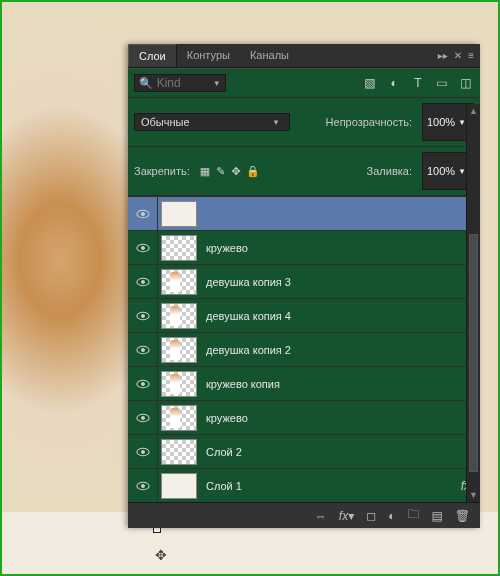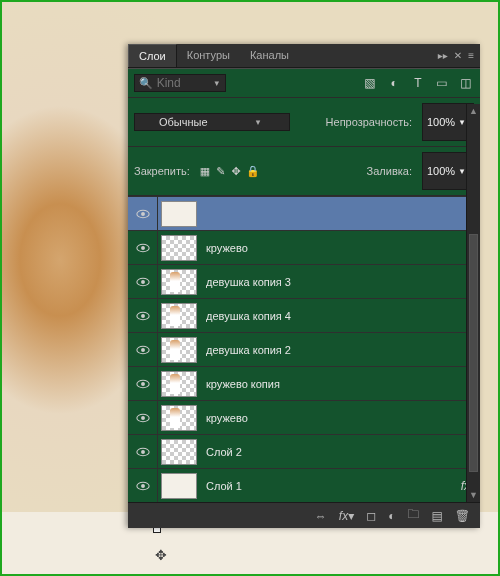--- a/index.html
+++ b/index.html
@@ -16,21 +16,21 @@
   .winctrl { display:flex; gap:6px; align-items:center; padding-right:6px; }
   .winctrl span { font-size:10px; color:#aaa; cursor:pointer; }
   .row { display:flex; align-items:center; padding:5px 6px; border-bottom:1px solid #2b2b2b; gap:6px; }
   .row2 { border-top:1px solid #4a4a4a; }
   .search { display:flex; align-items:center; background:#2a2a2a; border:1px solid #1a1a1a; padding:1px 4px; gap:4px; width:92px; }
   .search .mag { font-size:11px; color:#ccc; }
   .search input { background:transparent; border:0; color:#ddd; font-size:12px; width:52px; outline:none; }
   .chevd { width:14px; text-align:center; color:#aaa; font-size:9px; }
   .filtericons { display:flex; gap:8px; align-items:center; margin-left:auto; color:#ccc; }
   .filtericons span { width:16px; text-align:center; font-size:12px; }
-  .select { display:flex; align-items:center; background:#2a2a2a; border:1px solid #1a1a1a; padding:2px 24px; gap:4px; width:156px; }
+  .select { display:flex; align-items:center; background:#2a2a2a; border:1px solid #1a1a1a; padding:2px 6px; gap:4px; width:156px; }
   .select span:first-child { flex:1; color:#ddd; }
   .label { color:#c8c8c8; }
   .pct { display:flex; align-items:center; background:#2a2a2a; border:1px solid #1a1a1a; padding:12px 4px; width:52px; justify-content:flex-end; margin-left:4px;}
   .pct span { color:#eee; }
   .lockicons { display:flex; gap:6px; align-items:center; color:#ccc; margin-left:4px;}
   .lockicons span { font-size:11px; }
   .layers { }
   .layer { display:flex; align-items:center; height:34px; border-top:1px solid #2f2f2f; }
   .layer.selected { background:#5b7aaa; }
   .eye { width:30px; display:flex; align-items:center; justify-content:center; border-right:1px solid #2f2f2f; height:100%; }

